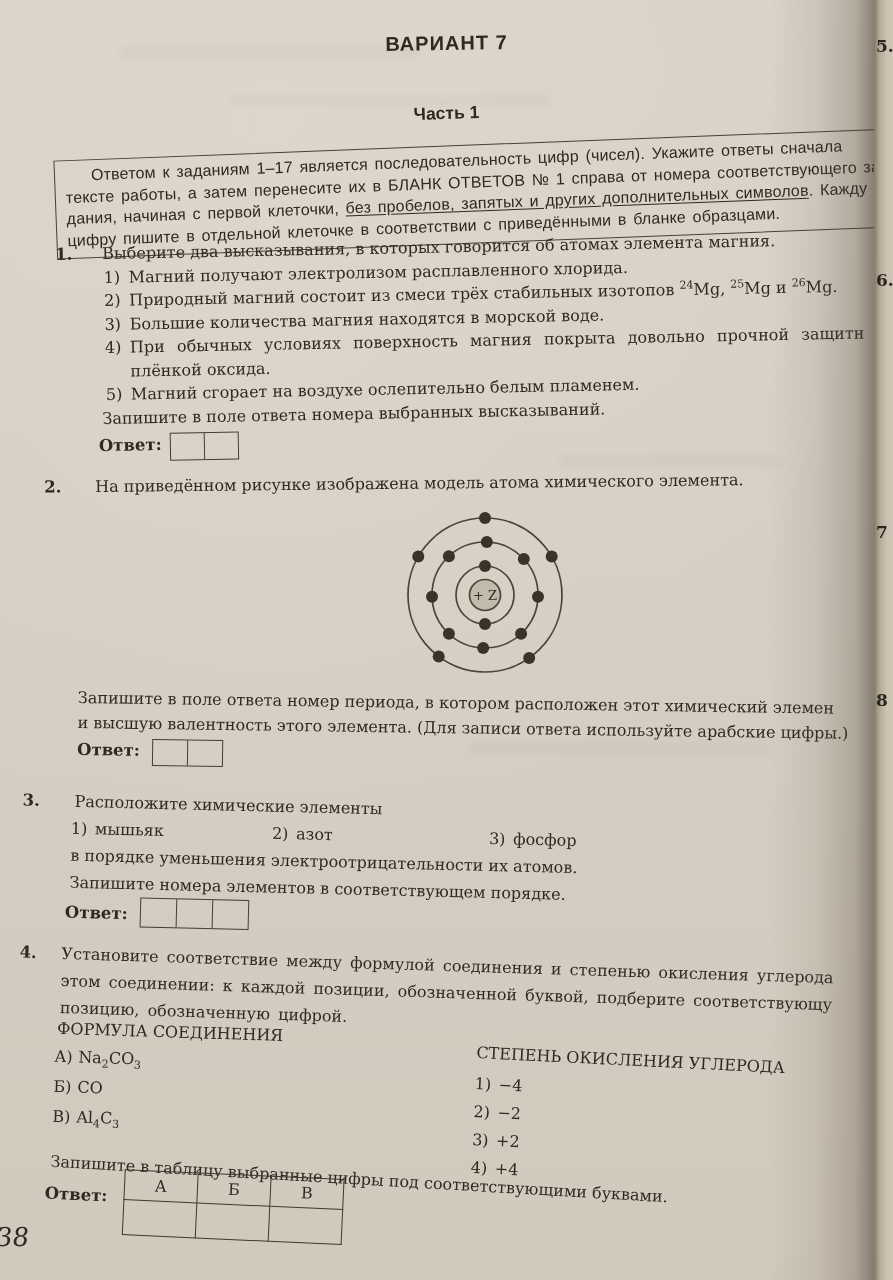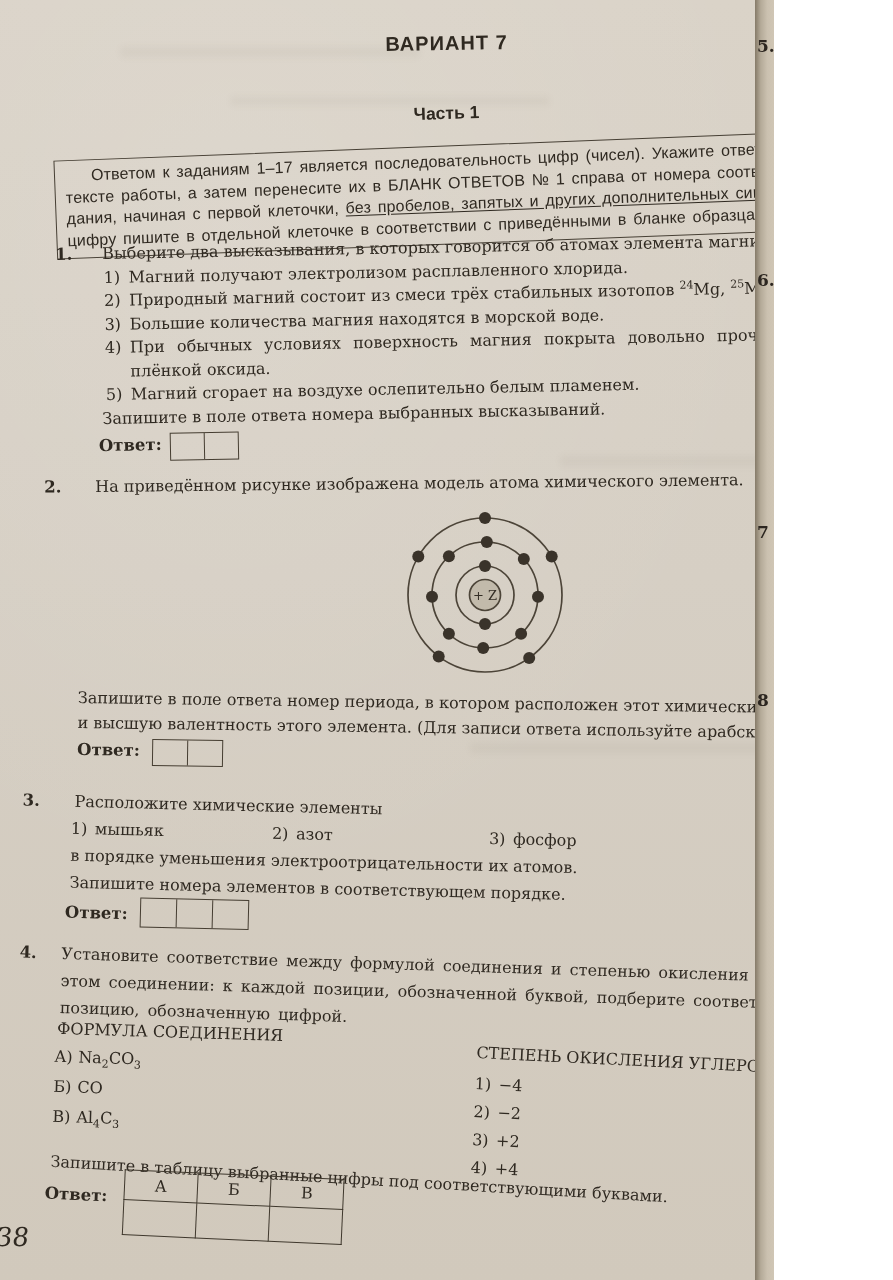--- a/index.html
+++ b/index.html
@@ -1,17 +1,17 @@
 <!DOCTYPE html>
 <html><head>
 <meta charset="utf-8">
 <style>
   html,body{margin:0;padding:0;}
   #stage{
-    position:relative;width:774px;height:1280px;overflow:hidden;
+    position:relative;width:893px;height:1280px;overflow:hidden;
     background:
       radial-gradient(120% 90% at 30% 18%, rgba(255,255,255,0.10), rgba(0,0,0,0) 60%),
       linear-gradient(180deg,#dad3c8 0%,#d6cfc4 45%,#d1c9bc 100%);
     font-family:"DejaVu Serif","Liberation Serif",serif;
     color:#2f2921;
   }
   .ghost{position:absolute;background:#7a7060;opacity:.06;filter:blur(3px);border-radius:4px;z-index:1;}
   .curl-shadow{position:absolute;top:0;bottom:0;left:768px;width:106px;z-index:8;pointer-events:none;
     background:linear-gradient(90deg,rgba(92,80,63,0) 0%,rgba(92,80,63,0.10) 45%,rgba(80,69,52,0.28) 82%,rgba(56,47,34,0.50) 100%);}
   .next-page{position:absolute;top:0;bottom:0;right:0;width:19px;z-index:9;

